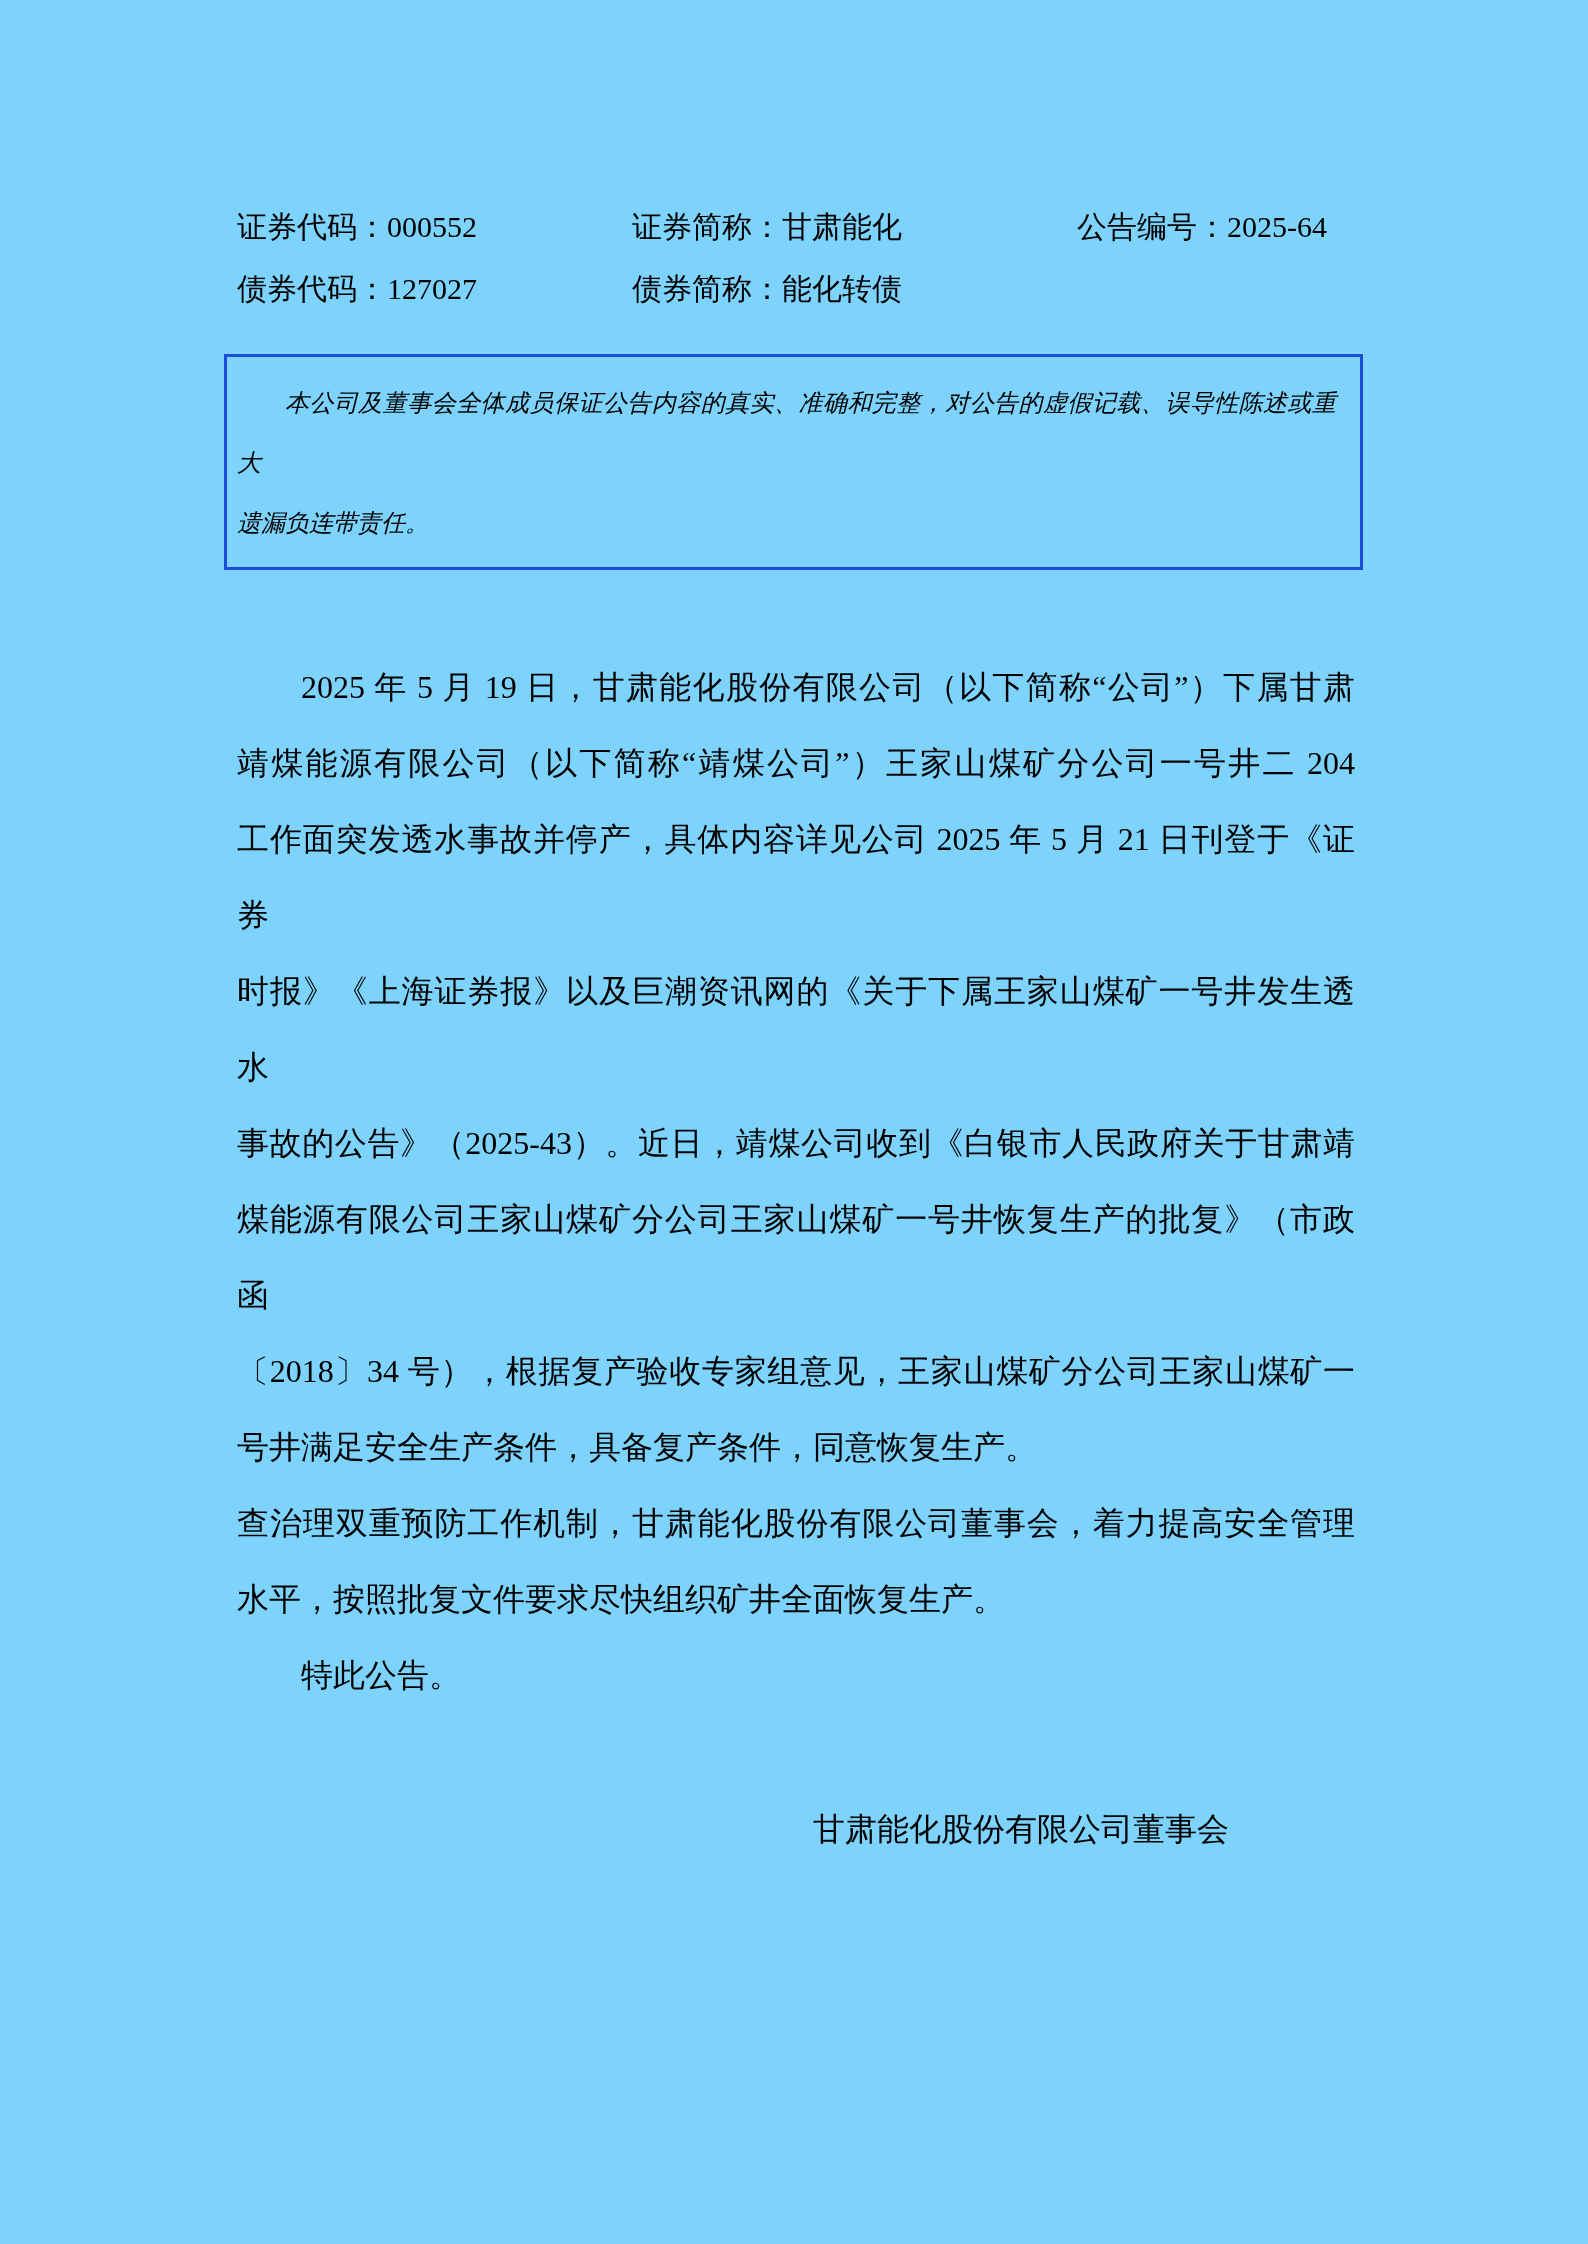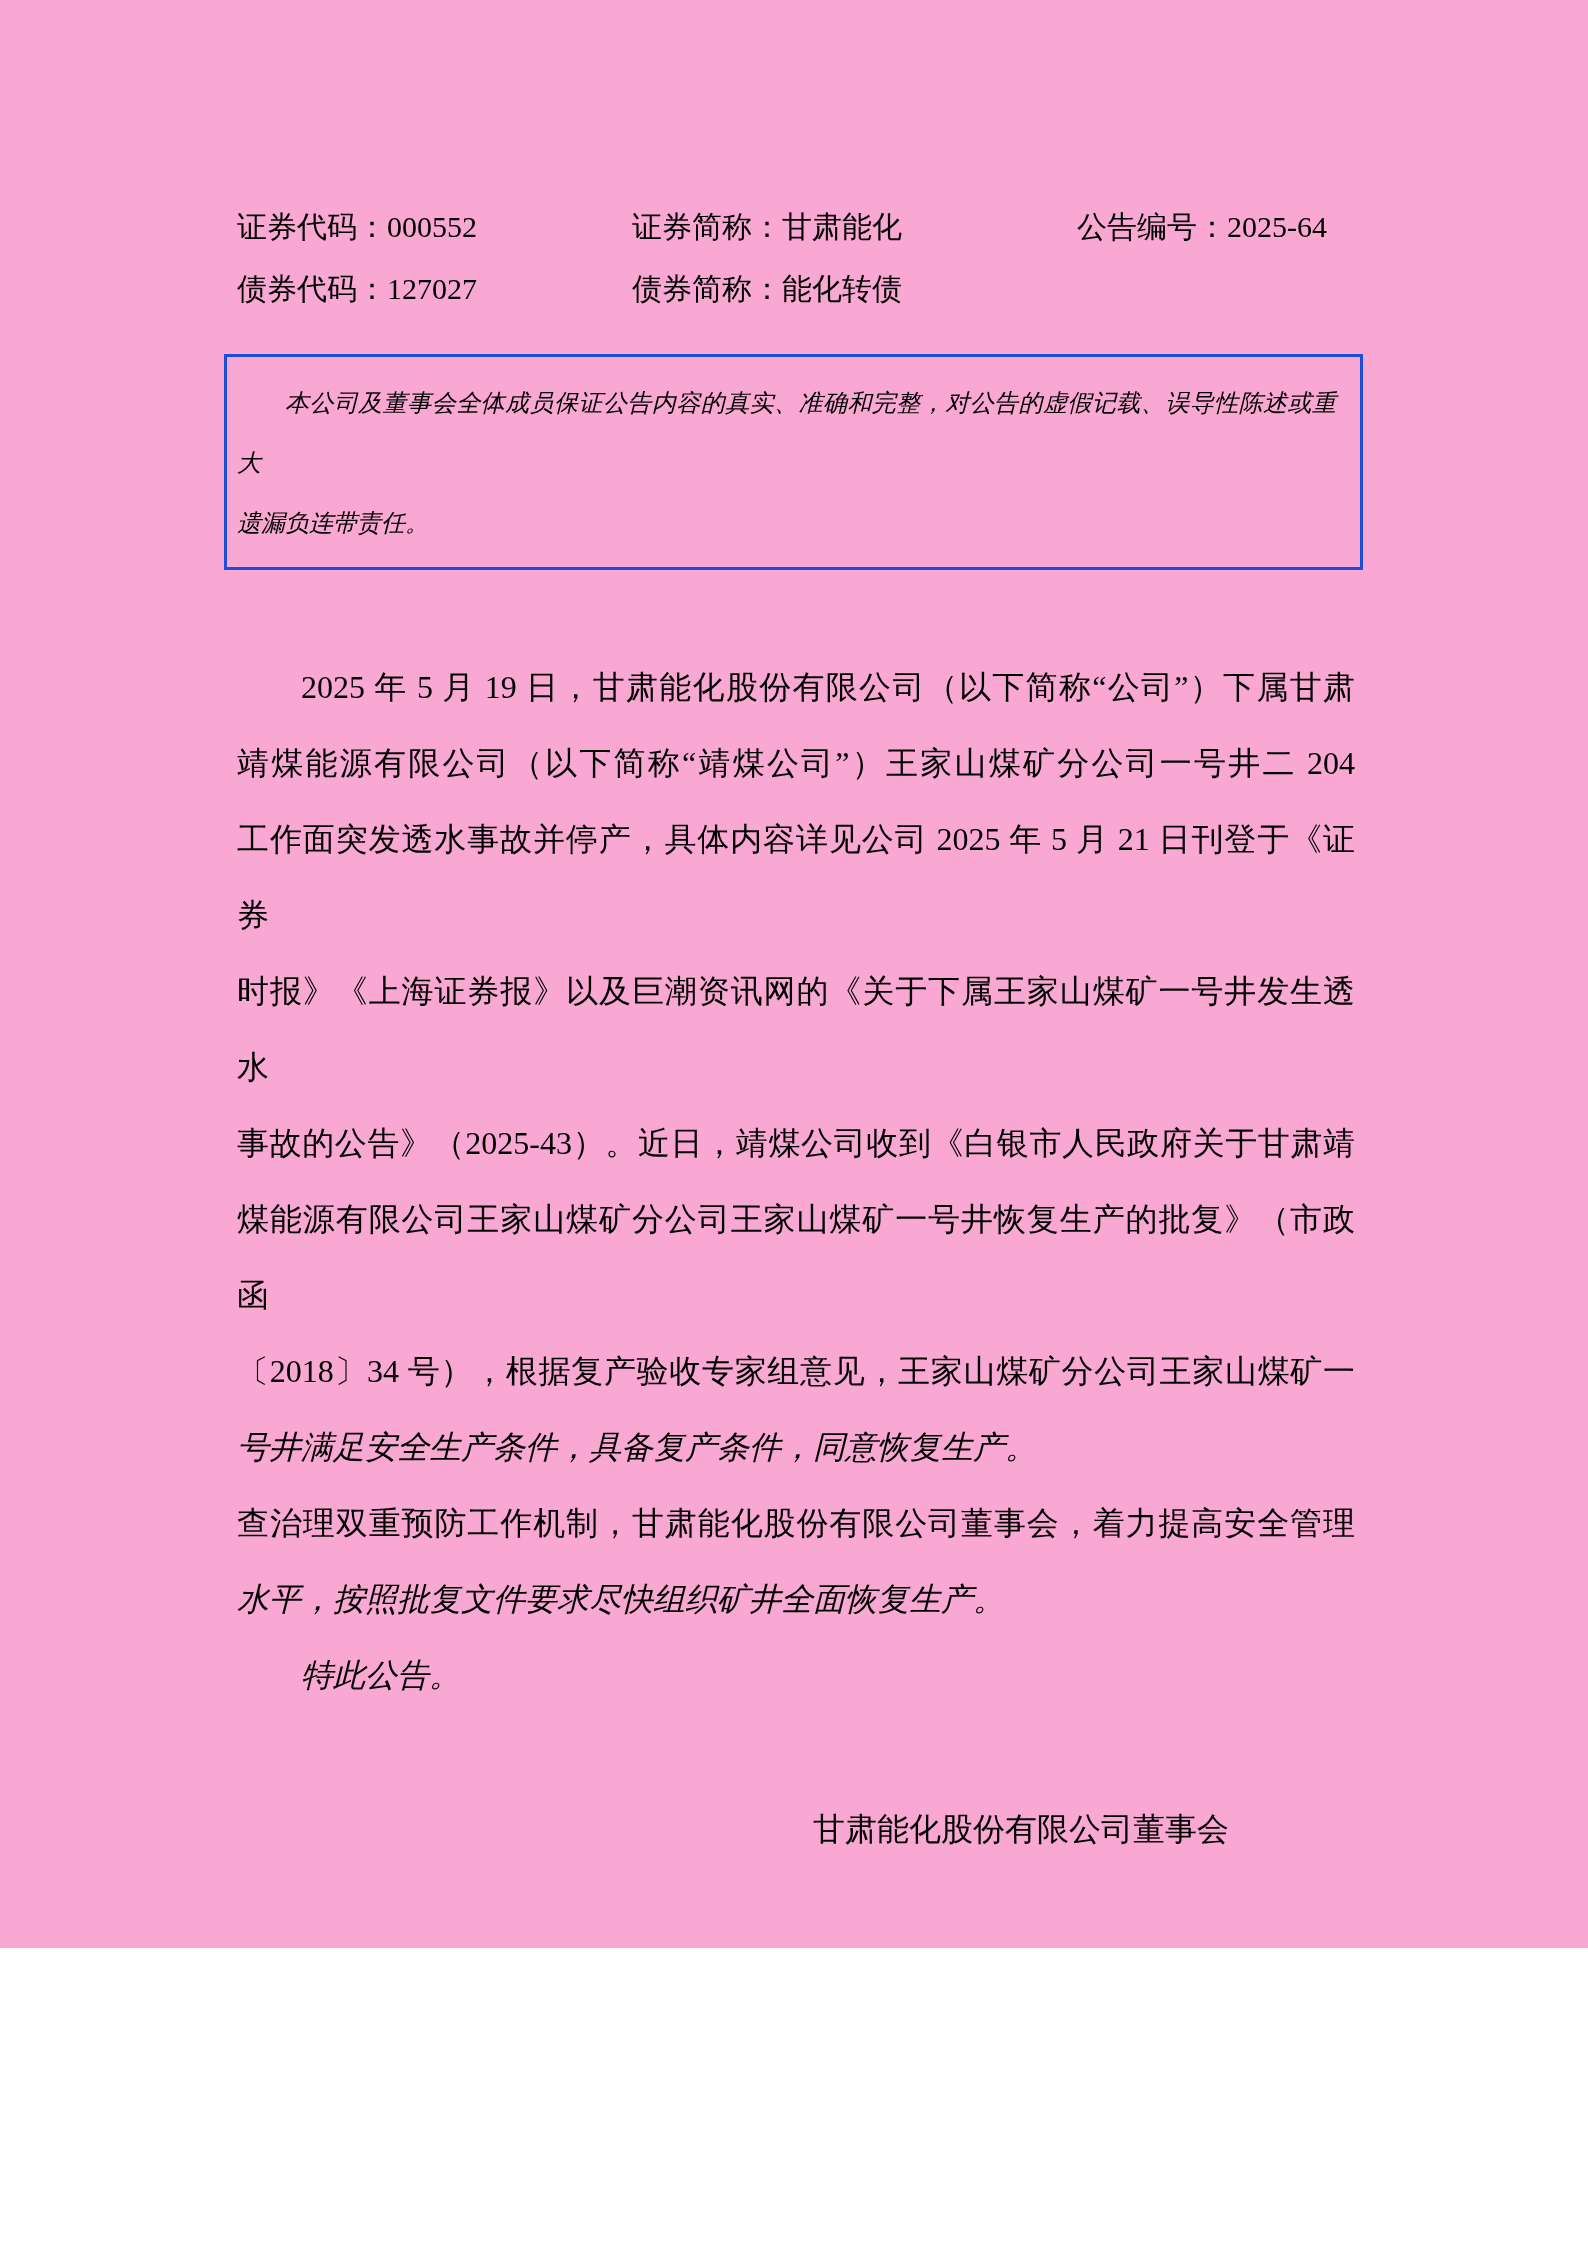--- a/index.html
+++ b/index.html
@@ -3,22 +3,22 @@
 <meta charset="utf-8">
 <style>
   html, body {
     margin: 0;
     padding: 0;
     background: #ffffff;
   }
   .page {
     position: relative;
     width: 1588px;
-    height: 1948px;
-    background: #f9a8d4;
+    height: 2244px;
+    background: #7dd3fc;
     color: #000000;
     font-family: "Liberation Serif", "DejaVu Serif", serif;
     box-sizing: border-box;
     padding: 196px 233px 12px 237px;
     overflow: hidden;
   }
   
   .header-row {
     display: grid;
     grid-template-columns: 395px 445px 1fr;
@@ -55,21 +55,20 @@
     font-size: 32px;
     line-height: 76px;
   }
   .bline {
     text-align: justify;
     text-align-last: justify;
   }
   .bline.end {
     text-align: center;
     text-align-last: left;
-    font-style: italic;
   }
   .bline.ind {
     text-indent: 2em;
   }
   
   .signature {
     margin-top: 79px;
     margin-left: auto;
     margin-right: 126px;
     width: fit-content;

